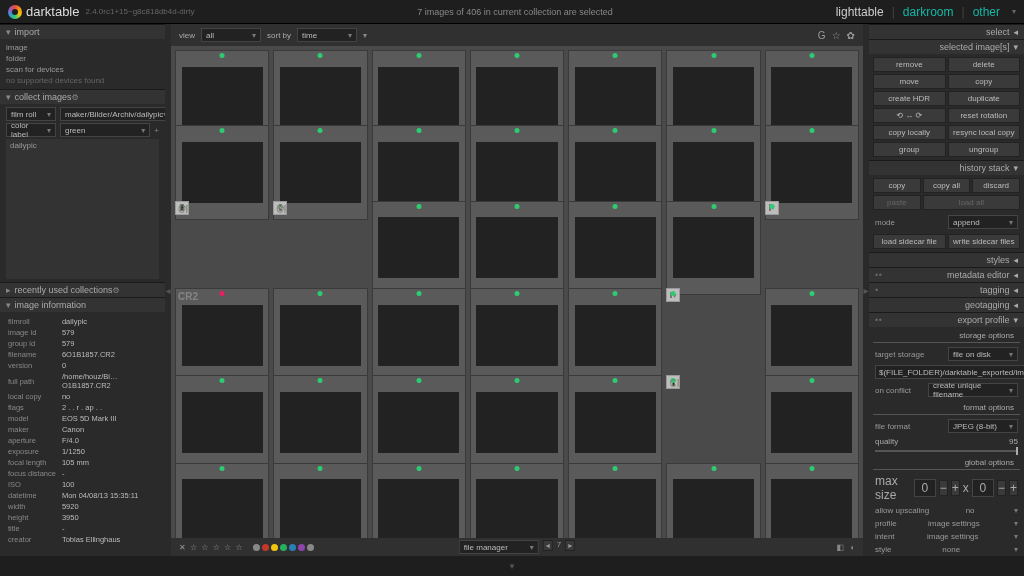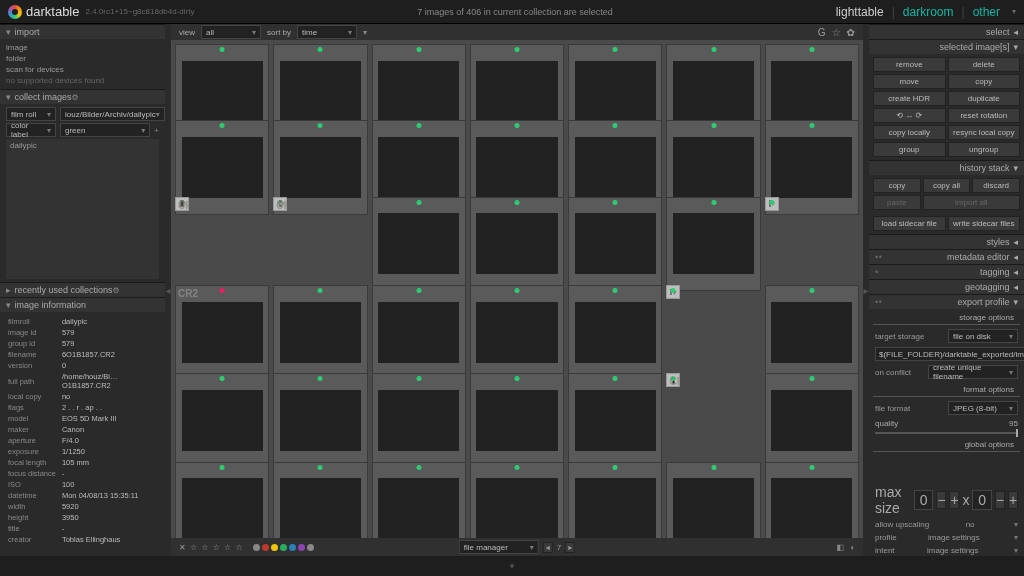--- a/index.html
+++ b/index.html
@@ -40,21 +40,21 @@
   .select-row { display: flex; gap: 4px; margin-bottom: 2px; align-items: center; }
   .sel { background: #222; border: 1px solid #444; color: #bbb; font-size: 8px; padding: 1px 4px; flex: 1; height: 14px; display: flex; align-items: center; justify-content: space-between; }
   .sel::after { content: "▾"; color: #777; }
   .sel.small { flex: 0 0 50px; }
   .plusminus { font-size: 8px; color: #888; cursor: pointer; }
   .info-table { width: 100%; font-size: 7.5px; color: #999; }
   .info-table td:first-child { color: #888; padding-right: 4px; white-space: nowrap; }
   .info-table td:last-child { color: #bbb; }
 
   
-  .view-strip { height: 16px; background: #303030; display: flex; align-items: center; gap: 6px; padding: 0 8px; font-size: 8px; color: #aaa; }
+  .view-strip { height: 22px; background: #303030; display: flex; align-items: center; gap: 6px; padding: 0 8px; font-size: 8px; color: #aaa; }
   .view-strip .sel { flex: 0 0 60px; height: 14px; }
   .icon-row-r { margin-left: auto; display: flex; gap: 6px; color: #999; font-size: 10px; }
 
   
   .thumbs { flex: 1; overflow: hidden; padding: 4px; display: grid; grid-template-columns: repeat(7, 1fr); gap: 4px; align-content: start; }
   .thumb { background: #5a5a5a; aspect-ratio: 1; position: relative; border: 1px solid #3a3a3a; display: flex; align-items: center; justify-content: center; overflow: hidden; }
   .thumb::before { content:''; position:absolute; top:2px; left:50%; transform:translateX(-50%); width:5px; height:5px; background:#2ecc71; border-radius:50%; }
   .thumb.pink::before { background: #e91e63; }
   .thumb.sel { background: #bdbdbd; border-color: #999; }
   .thumb.sel .img { border: 1px solid #777; }
@@ -101,36 +101,36 @@
   .g-jar { background: radial-gradient(circle at 45% 50%, #d49a1a 0 15%, #3a2a12 50%); }
   .g-shell { background: radial-gradient(circle at 50% 50%, #e0dace 0 30%, #9a9488 60%); }
   .g-door { background: radial-gradient(ellipse at 50% 50%, #6b4226 0 30%, #8a6a4a 60%); }
   .g-blank { background: #333; }
 
   
   .bottom-strip { height: 18px; background: #303030; display:flex; align-items:center; padding:0 8px; font-size:8px; color:#999; gap:8px; }
   .stars-b { letter-spacing: 1px; }
   .color-dots span { display:inline-block; width:7px; height:7px; border-radius:50%; margin: 0 1px; vertical-align: middle; }
   .cd-gray{background:#888;} .cd-red{background:#c0392b;} .cd-yel{background:#f1c40f;} .cd-grn{background:#27ae60;} .cd-blu{background:#2980b9;} .cd-pur{background:#8e44ad;}
-  .bottom-center { position:absolute; left:50%; transform:translateX(-50%); display:flex; gap:4px; align-items:center; }
+  .bottom-center { position:absolute; left:50%; transform:translateX(-50%); display:flex; gap:4px; align-items:flex-start; }
   .bottom-right { margin-left:auto; display:flex; gap:6px; align-items:center; }
 
   
   .btn-grid { display: grid; grid-template-columns: 1fr 1fr; gap: 2px; padding: 3px 4px; }
   .btn-grid.three { grid-template-columns: 1fr 1fr 1fr; }
   .btn { background: #3a3a3a; border: 1px solid #222; padding: 2px 2px; text-align: center; font-size: 8px; color: #bbb; cursor: pointer; white-space: nowrap; overflow: hidden; }
   .btn.dim { color: #666; }
   .kv { display: flex; justify-content: space-between; align-items: center; padding: 2px 6px; font-size: 8px; color: #999; }
   .kv .sel { flex: 0 0 70px; }
   .subhdr { text-align: right; padding: 2px 6px; font-size: 8px; color: #aaa; border-bottom: 1px solid #555; margin: 2px 4px; }
   .text-input { background:#222; border:1px solid #444; padding:1px 3px; color:#bbb; font-size:8px; margin: 2px 6px; display:flex; align-items:center; height: 14px; }
   .slider-row { display:flex; align-items:center; padding:2px 6px; gap:6px; font-size:8px; }
   .slider-row .track { flex:1; height:2px; background:#555; position:relative; }
   .slider-row .track::after { content:''; position:absolute; right:0; top:-3px; width:2px; height:8px; background:#aaa; }
-  .maxsize { display:flex; align-items:center; padding:2px 6px; gap:3px; font-size:14px;margin-top:28px; }
+  .maxsize { display:flex; align-items:center; padding:2px 6px; gap:3px; font-size:12px; }
   .num { background:#222; border:1px solid #444; width:28px; text-align:center; padding:1px; }
   .stepper { background:#3a3a3a; border:1px solid #222; width:10px; text-align:center; cursor:pointer; }
   .export-btn { margin: 4px 6px; background:#3a3a3a; border:1px solid #222; text-align:center; padding:3px; font-size:9px; color:#ccc; cursor:pointer; }
 
   
   .verybottom { height: 20px; background: #1e1e1e; display:flex; align-items:center; justify-content:center; color:#555; }
   .verybottom .tri-down { font-size: 9px; }
 
   .scroll-area { overflow-y: auto; scrollbar-width: none; }
 </style>
@@ -169,21 +169,21 @@
     </div>
 
     <div class="sec-hdr">
         <span class="tri">▾</span>
         <span>collect images</span>
         <span class="gear"></span>
       </div>
     <div class="body-pad">
       <div class="select-row">
         <div class="sel small">film roll</div>
-        <div class="sel">iouz/Bilder/Archiv/dailypic</div>
+        <div class="sel">maker/Bilder/Archiv/dailypic</div>
 
       </div>
       <div class="select-row">
         <div class="sel small">color label</div>
         <div class="sel">green</div>
         <span class="plusminus">+</span>
       </div>
       <div class="row" style="background:#333;padding:2px 4px;margin-top:2px;height:140px">
         <div>dailypic</div>
       </div>
@@ -490,22 +490,26 @@
 
     <div class="sec-hdr" style="justify-content:flex-end">
         <span>history stack</span>
         <span class="tri-r" style="margin-left:4px">▾</span>
       </div>
     <div class="btn-grid three">
       <div class="btn">copy</div>
       <div class="btn">copy all</div>
       <div class="btn">discard</div>
       <div class="btn dim">paste</div>
-      <div class="btn dim" style="grid-column: span 2">import all</div>
-    </div>
+      <div class="btn dim" style="grid-column: span 2">load all</div>
+    </div>
+    <div class="kv">
+        <span>mode</span>
+        <div class="sel">append</div>
+      </div>
     <div class="btn-grid">
       <div class="btn">load sidecar file</div>
       <div class="btn">write sidecar files</div>
     </div>
 
     <div class="sec-hdr" style="justify-content:flex-end">
         <span>styles</span>
         <span class="tri-r" style="margin-left:4px">◂</span>
       </div>
     <div class="sec-hdr" style="justify-content:flex-end">

